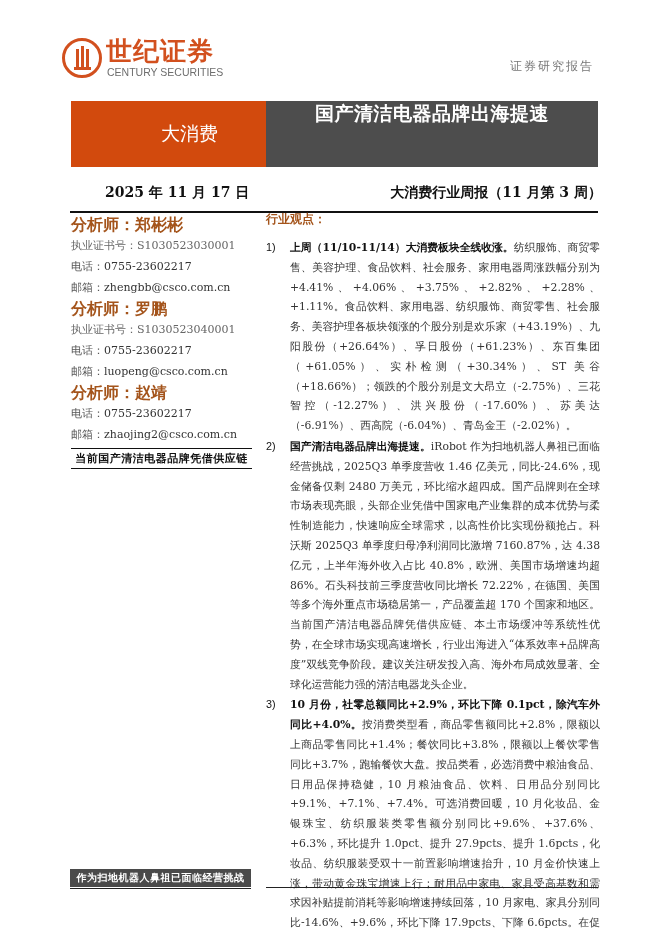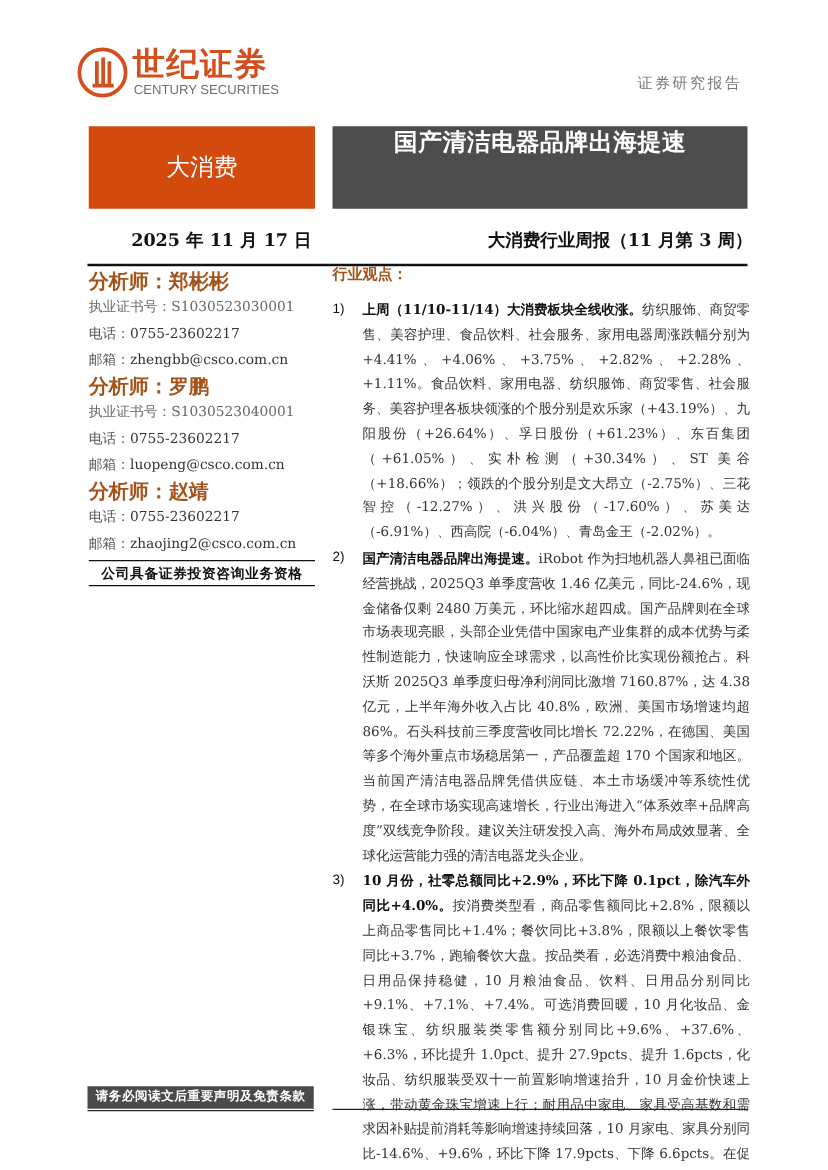--- a/index.html
+++ b/index.html
@@ -13,21 +13,21 @@
   .logo-cn { position:absolute; left:44px; top:-2px; font-family:Liberation Sans, sans-serif; font-weight:bold;
              font-size:26px; color:#d2501e; letter-spacing:1px; white-space:nowrap; }
   .logo-en { position:absolute; left:45px; top:30px; font-family:"Liberation Sans", sans-serif;
              font-size:10.5px; color:#6e6e6e; letter-spacing:0px; white-space:nowrap; }
 
   .report-type { position:absolute; right:68px; top:58px; font-size:12px; color:#777;
                  letter-spacing:2px; white-space:nowrap;margin-left:28px; }
 
   .sector-box { position:absolute; left:71px; top:101px; width:181px; height:66px; background:#d24a0d;
                 color:#fff; font-family:"DejaVu Sans", sans-serif; font-size:19px;
-                display:flex; align-items:center; justify-content:center; }
+                display:flex; align-items:center; justify-content:center;padding-left:28px; }
   .title-box { position:absolute; left:266px; top:101px; width:332px; height:66px; background:#4d4d4d;
                color:#fff; font-family:"DejaVu Sans", sans-serif; font-weight:bold; font-size:19px;
                display:flex; align-items:flex-start; justify-content:center; letter-spacing:0.5px; }
 
   .date { position:absolute; left:105px; top:184px; font-size:14px; font-weight:bold; color:#111; white-space:nowrap; }
   .weekly { position:absolute; right:60px; top:184px; font-size:14px; font-weight:bold; color:#111; white-space:nowrap; }
   .head-rule { position:absolute; left:70px; top:211px; width:528px; height:1.5px; background:#111; }
 
   .left-col { position:absolute; left:71px; top:214px; width:181px; }
   .analyst-name { font-family:"DejaVu Sans", sans-serif; font-weight:bold; font-size:16px; color:#a4541b;
@@ -89,36 +89,36 @@
     <div class="analyst-name">分析师：罗鹏</div>
     <div class="info-line cert"><span class="lbl">执业证书号：</span><span class="val">S1030523040001</span></div>
     <div class="info-line"><span class="lbl">电话：</span><span>0755-23602217</span></div>
     <div class="info-line"><span class="lbl">邮箱：</span><span>luopeng@csco.com.cn</span></div>
   </div>
   <div>
     <div class="analyst-name">分析师：赵靖</div>
     <div class="info-line"><span class="lbl">电话：</span><span>0755-23602217</span></div>
     <div class="info-line"><span class="lbl">邮箱：</span><span>zhaojing2@csco.com.cn</span></div>
   </div>
-  <div class="qual">公司具备证券投资咨询业务资格</div>
+  <div class="qual">当前国产清洁电器品牌凭借供应链</div>
 </div>
 
 <div class="right-col">
   <div class="section-heading">行业观点：</div>
 
   <div class="point">
     <span class="num">1)</span>
     <span class="lead">上周（11/10-11/14）大消费板块全线收涨。</span><span>纺织服饰、商贸零售、美容护理、食品饮料、社会服务、家用电器周涨跌幅分别为+4.41%、+4.06%、+3.75%、+2.82%、+2.28%、+1.11%。食品饮料、家用电器、纺织服饰、商贸零售、社会服务、美容护理各板块领涨的个股分别是欢乐家（+43.19%）、九阳股份（+26.64%）、孚日股份（+61.23%）、东百集团（+61.05%）、实朴检测（+30.34%）、ST 美谷（+18.66%）；领跌的个股分别是文大昂立（-2.75%）、三花智控（-12.27%）、洪兴股份（-17.60%）、苏美达（-6.91%）、西高院（-6.04%）、青岛金王（-2.02%）。</span>
   </div>
   <div class="point">
     <span class="num">2)</span>
     <span class="lead">国产清洁电器品牌出海提速。</span><span>iRobot 作为扫地机器人鼻祖已面临经营挑战，2025Q3 单季度营收 1.46 亿美元，同比-24.6%，现金储备仅剩 2480 万美元，环比缩水超四成。国产品牌则在全球市场表现亮眼，头部企业凭借中国家电产业集群的成本优势与柔性制造能力，快速响应全球需求，以高性价比实现份额抢占。科沃斯 2025Q3 单季度归母净利润同比激增 7160.87%，达 4.38 亿元，上半年海外收入占比 40.8%，欧洲、美国市场增速均超 86%。石头科技前三季度营收同比增长 72.22%，在德国、美国等多个海外重点市场稳居第一，产品覆盖超 170 个国家和地区。当前国产清洁电器品牌凭借供应链、本土市场缓冲等系统性优势，在全球市场实现高速增长，行业出海进入“体系效率+品牌高度”双线竞争阶段。建议关注研发投入高、海外布局成效显著、全球化运营能力强的清洁电器龙头企业。</span>
   </div>
   <div class="point">
     <span class="num">3)</span>
     <span class="lead">10 月份，社零总额同比+2.9%，环比下降 0.1pct，除汽车外同比+4.0%。</span><span>按消费类型看，商品零售额同比+2.8%，限额以上商品零售同比+1.4%；餐饮同比+3.8%，限额以上餐饮零售同比+3.7%，跑输餐饮大盘。按品类看，必选消费中粮油食品、日用品保持稳健，10 月粮油食品、饮料、日用品分别同比+9.1%、+7.1%、+7.4%。可选消费回暖，10 月化妆品、金银珠宝、纺织服装类零售额分别同比+9.6%、+37.6%、+6.3%，环比提升 1.0pct、提升 27.9pcts、提升 1.6pcts，化妆品、纺织服装受双十一前置影响增速抬升，10 月金价快速上涨，带动黄金珠宝增速上行；耐用品中家电、家具受高基数和需求因补贴提前消耗等影响增速持续回落，10 月家电、家具分别同比-14.6%、+9.6%，环比下降 17.9pcts、下降 6.6pcts。在促消费政策背景下，建议关注估值处于相对低位的白酒、酒店、餐饮等顺周期板块。</span>
   </div>
 
 </div>
 
-<div class="disclaimer">请务必阅读文后重要声明及免责条款</div>
+<div class="disclaimer">作为扫地机器人鼻祖已面临经营挑战</div>
 <div class="left-foot-rule"></div>
 <div class="right-foot-rule"></div>
 
 </body></html>

